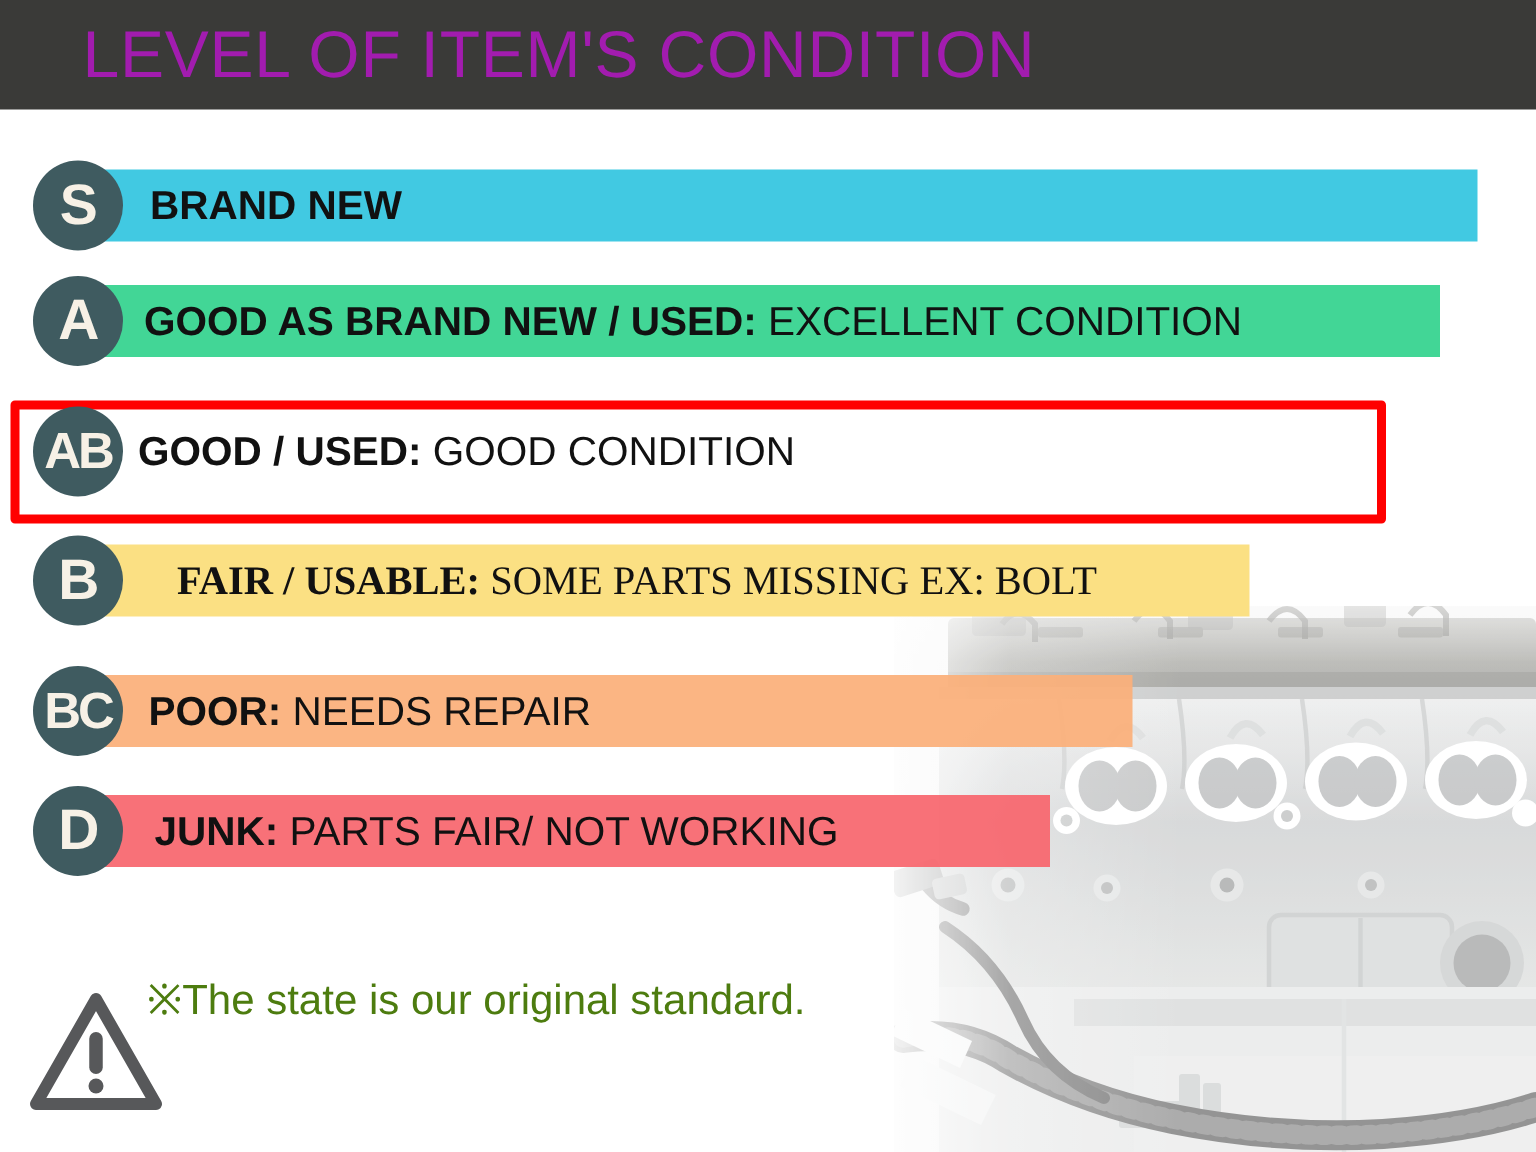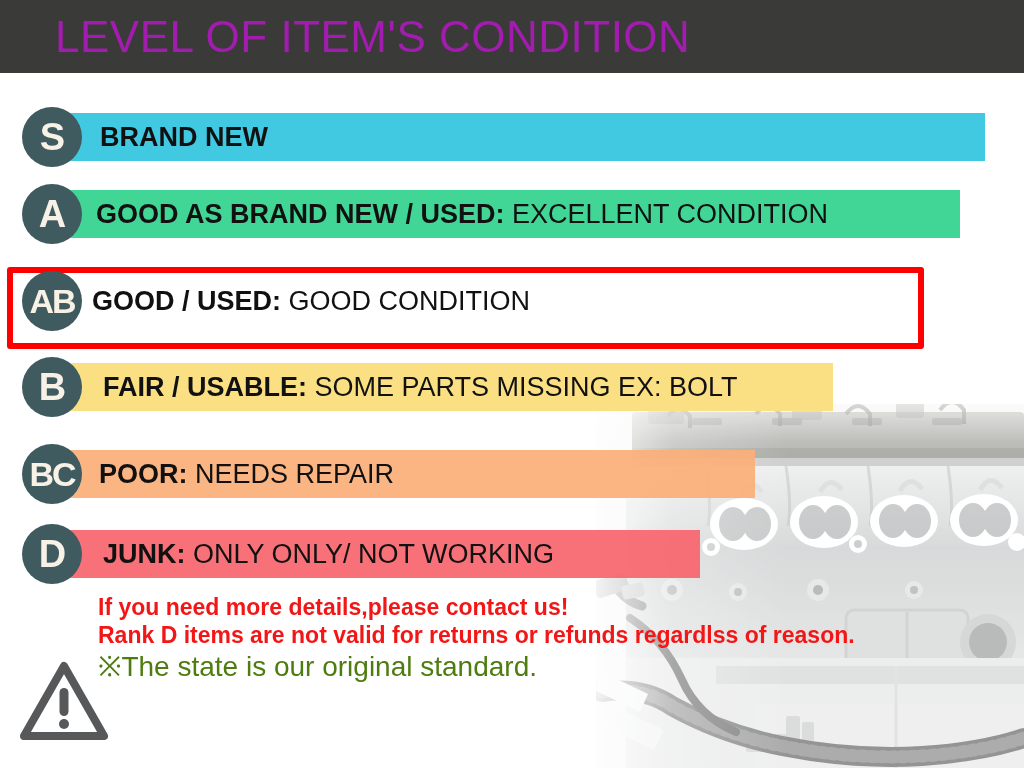--- a/index.html
+++ b/index.html
@@ -106,21 +106,21 @@
   #row-a  { top: 190px; }
   #row-a  .rank-bar { width: 905px; background: #42D696; }
   #row-a  .rank-text { left: 96px; }
 
   #row-ab { top: 277px; }
   #row-ab .rank-bar { width: 838px; background: #CBF28E; }
   #row-ab .rank-text { left: 92px; }
 
   #row-b  { top: 363px; }
   #row-b  .rank-bar { width: 778px; background: #FBE083; }
-  #row-b  .rank-text { left: 103px; }
+  #row-b  .rank-text { left: 118px; font-family: Liberation Serif, serif; }
 
   #row-bc { top: 450px; }
   #row-bc .rank-bar { width: 700px; background: #FBAF7A; opacity: 0.93; }
   #row-bc .rank-text { left: 99px; text-align: center; }
 
   #row-d  { top: 530px; }
   #row-d  .rank-bar { width: 645px; background: #F8666E; opacity: 0.93; }
   #row-d  .rank-text { left: 103px; }
 
   
@@ -373,28 +373,24 @@
     <div class="rank-badge two-char">BC</div>
     <div class="rank-text">
       <span class="strong">POOR:</span><span class="normal"> NEEDS REPAIR</span>
     </div>
   </div>
 
   <div class="rank-row" id="row-d">
     <div class="rank-bar"></div>
     <div class="rank-badge">D</div>
     <div class="rank-text">
-      <span class="strong">JUNK:</span><span class="normal"> ONLY ONLY/ NOT WORKING</span>
-    </div>
-  </div>
-
-  <div id="notice-block">
-    <div class="notice-line">If you need more details,please contact us!</div>
-    <div class="notice-line">Rank D items are not valid for returns or refunds regardlss of reason.</div>
-  </div>
+      <span class="strong">JUNK:</span><span class="normal"> PARTS FAIR/ NOT WORKING</span>
+    </div>
+  </div>
+
 
   <div id="warning-icon">
     <svg width="92" height="88" viewBox="0 0 92 88" xmlns="http://www.w3.org/2000/svg">
       <path d="M46 8 L86 78 L6 78 Z" fill="none" stroke="#57585A" stroke-width="8" stroke-linejoin="round" stroke-linecap="round"></path>
       <rect x="41.5" y="30" width="9" height="28" rx="4.5" fill="#57585A"></rect>
       <circle cx="46" cy="66" r="5" fill="#57585A"></circle>
     </svg>
   </div>
 
   <div id="disclaimer-block">

